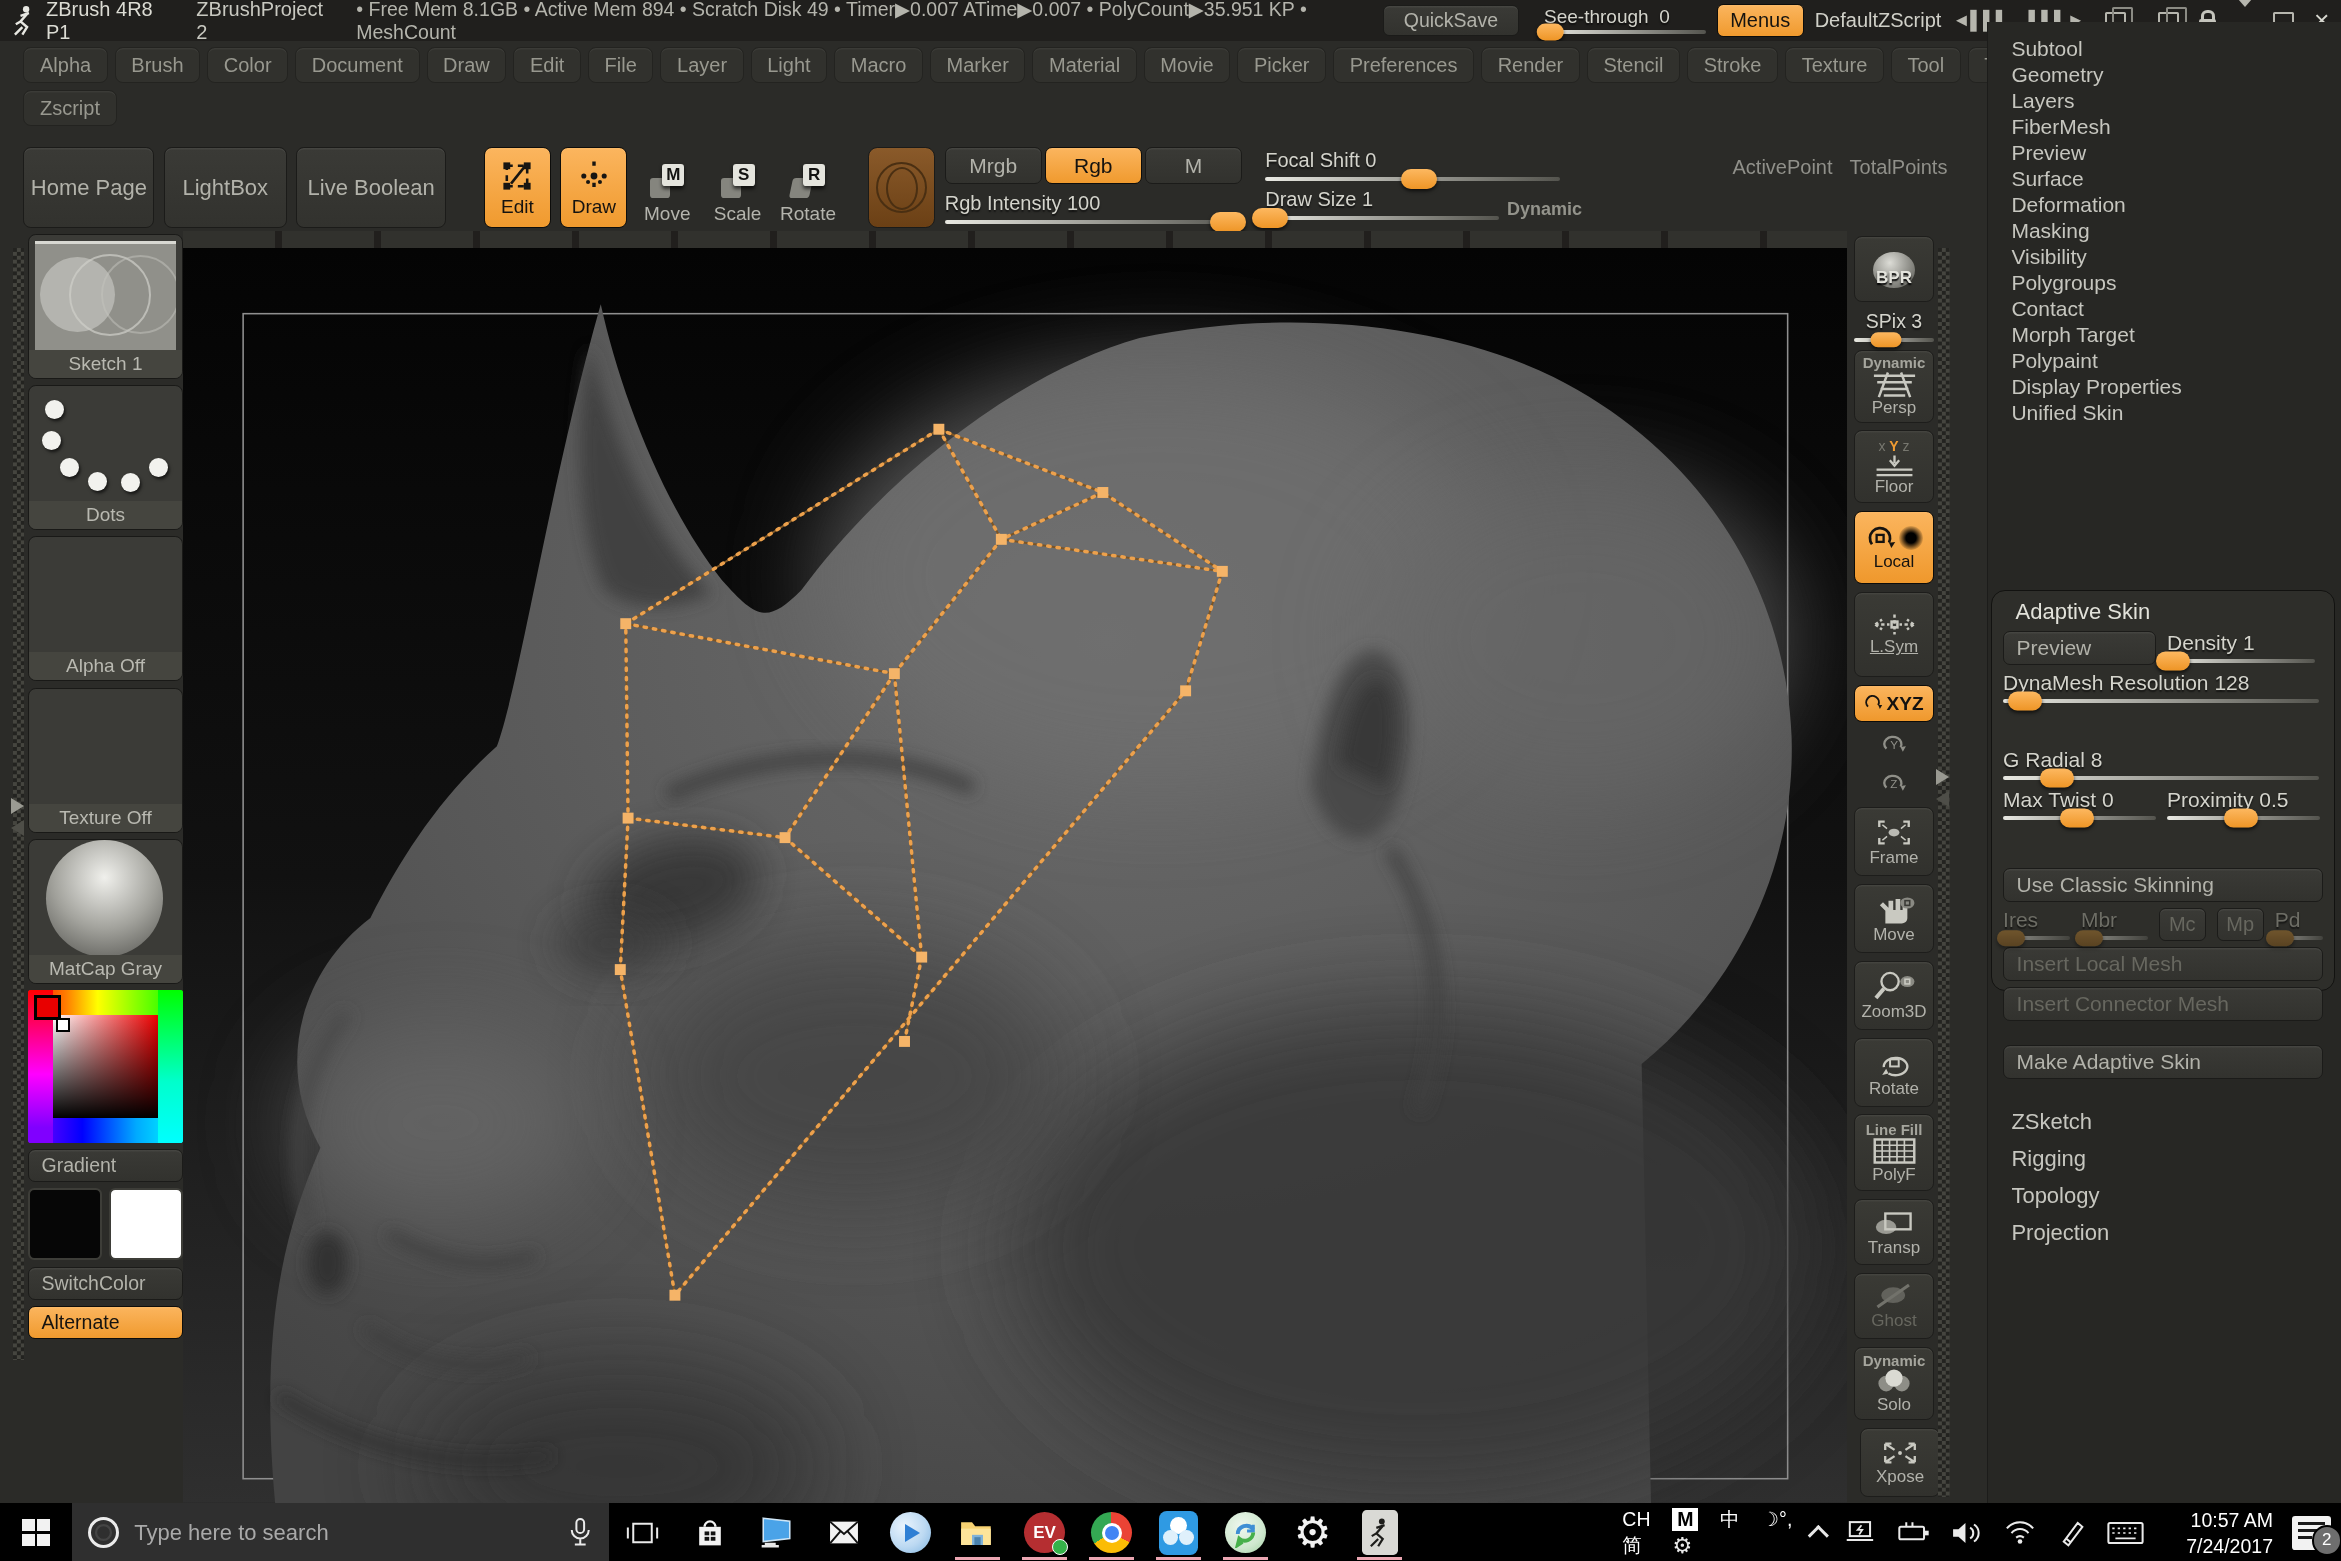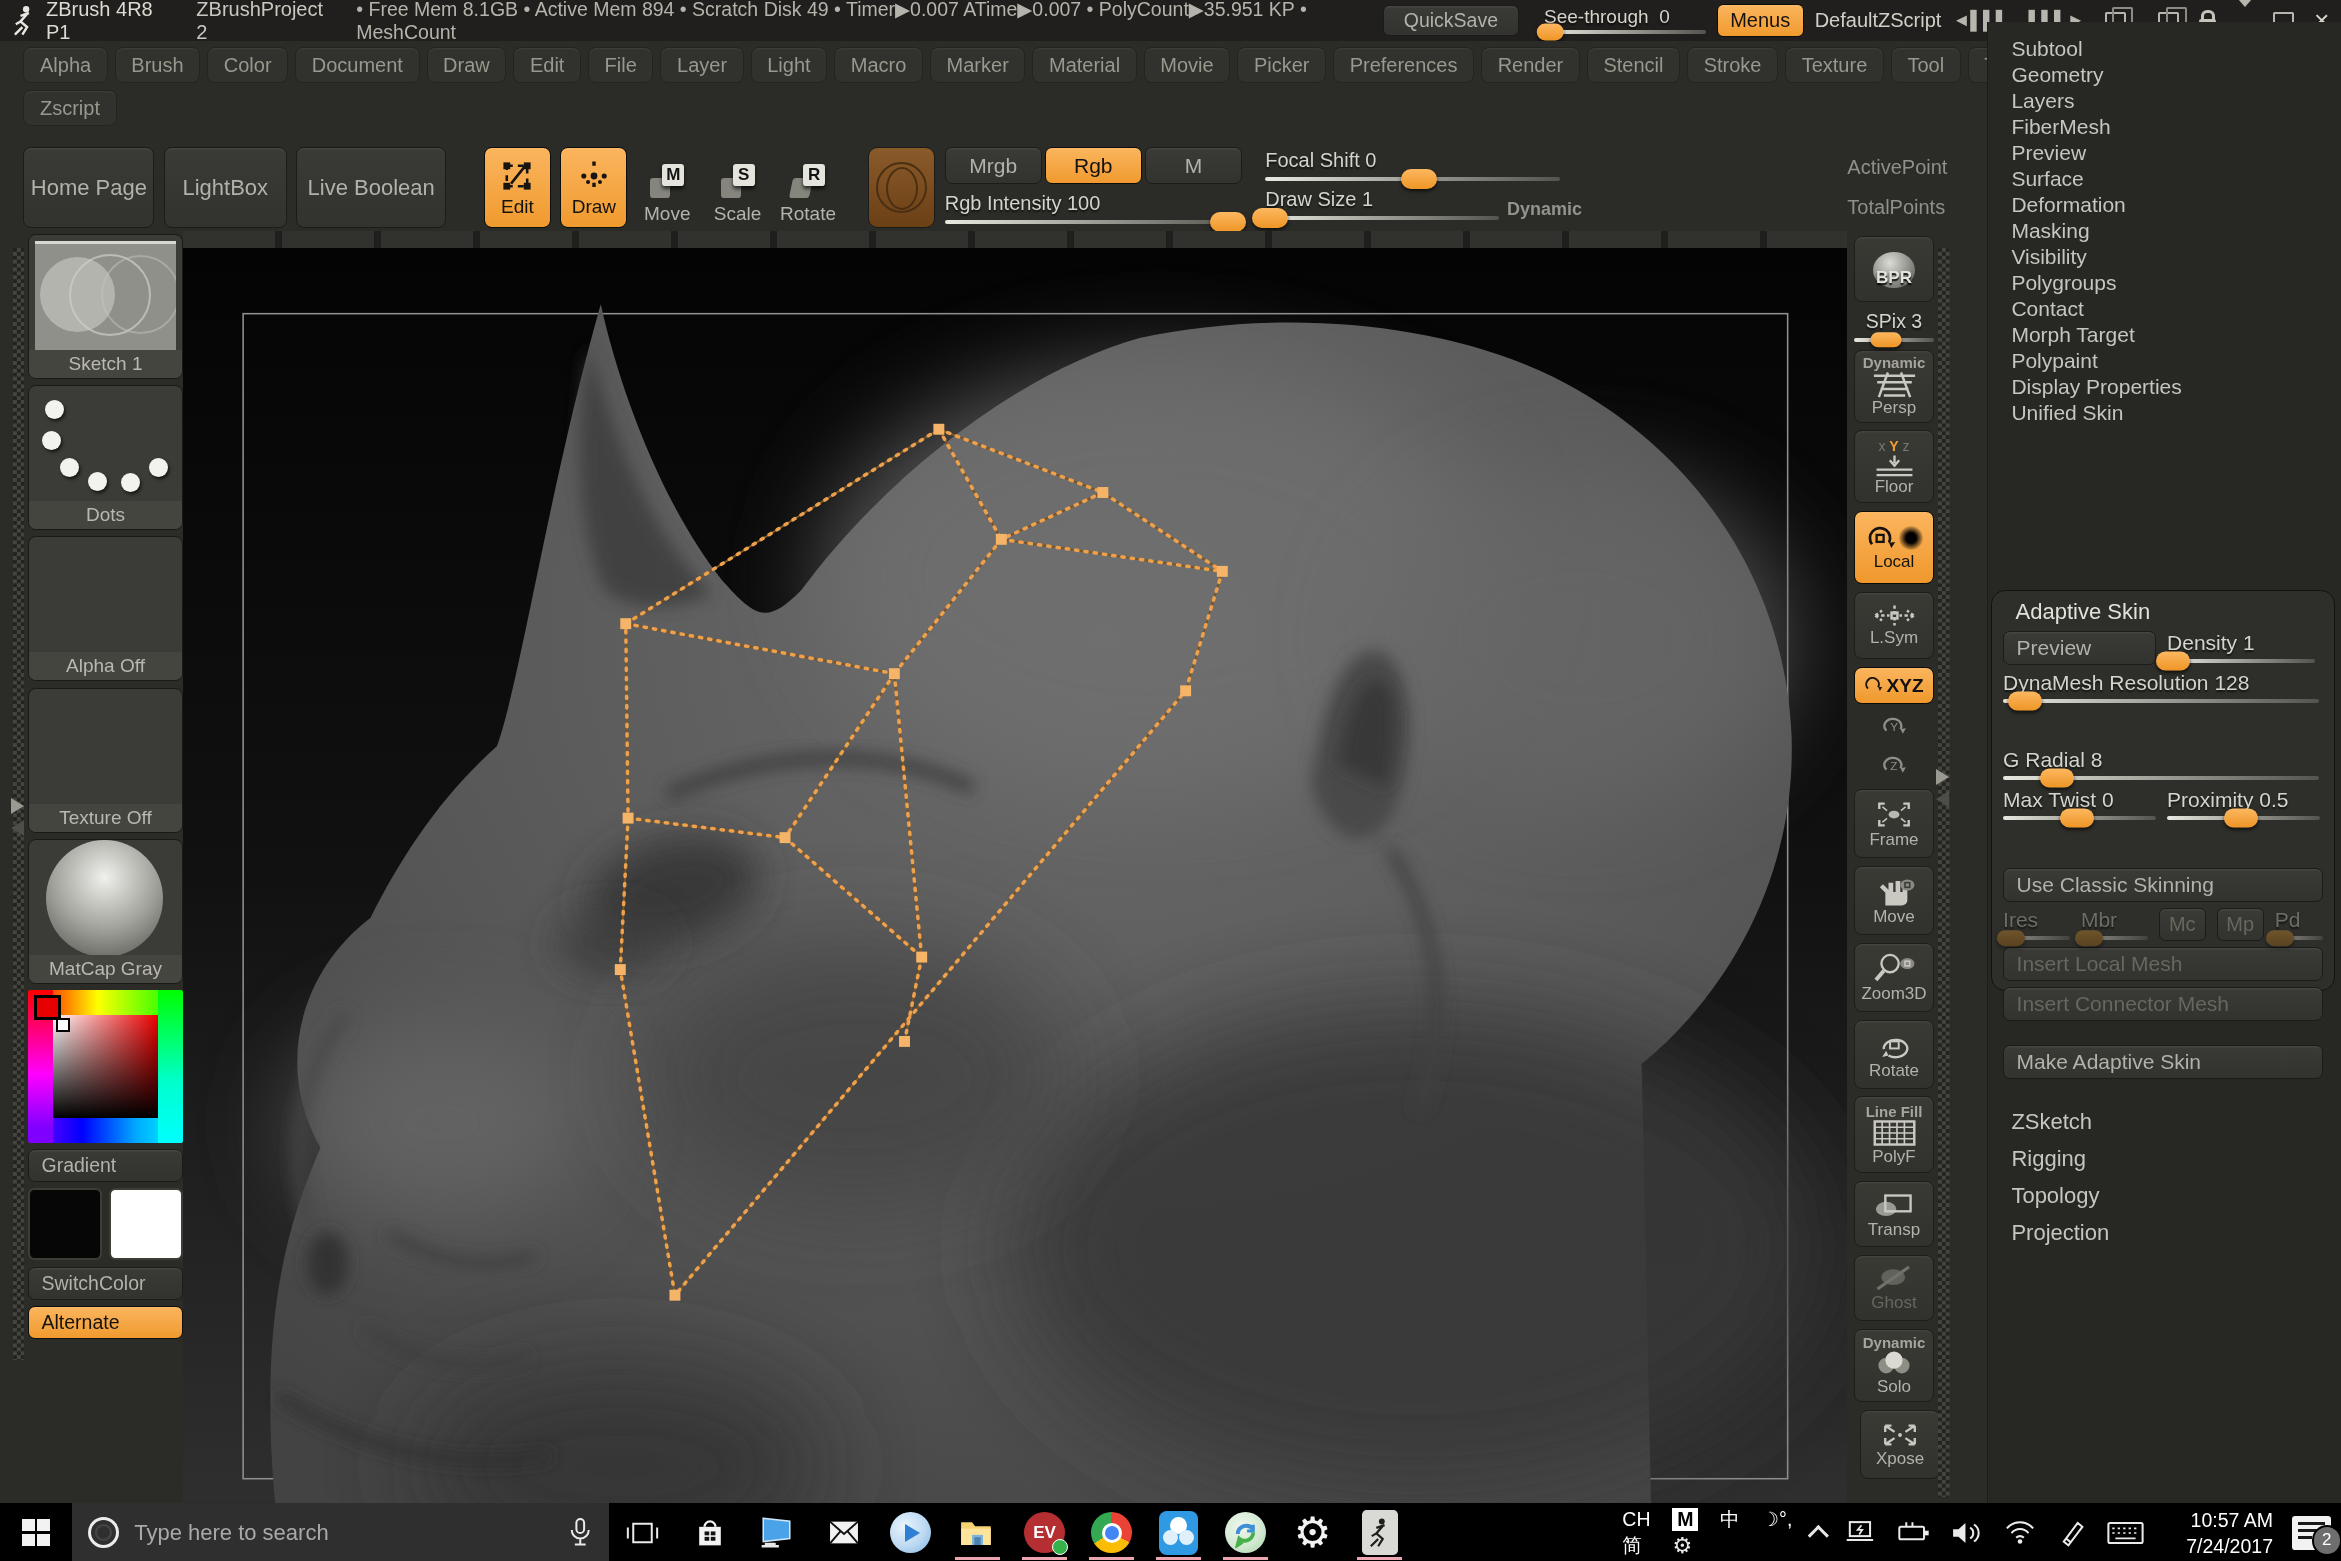--- a/index.html
+++ b/index.html
@@ -55,21 +55,21 @@
            display:flex;align-items:center;justify-content:center;border-radius:3.1px;box-shadow:0 2.3px 3.9px #000a;}
   .matball{width:67px;height:81px;background:linear-gradient(#8a5a2a,#6b4015);border-radius:9.4px;border:1.6px solid #1b1b19;
            display:flex;align-items:center;justify-content:center;box-sizing:border-box;}
   .matball .sph{width:47px;height:47px;border-radius:50%;border:2.3px solid #4a2f12;position:relative;}
   .matball .sph::before{content:"";position:absolute;left:7.8px;top:3.1px;width:28px;height:39px;border-radius:50%;border:2.3px solid #4a2f12;}
   .tgroup{display:flex;flex-direction:column;gap:7.8px;}
   .trow{display:flex;gap:3.1px;}
   .tbtn{width:97px;height:37px;font-size:21px;border-radius:7px;}
   .wideslider{width:295px;}
   .dynlbl{font-size:18px;font-weight:bold;color:#93938b;align-self:flex-end;}
-  .pointslbl{margin-left:auto;padding-right:39px;display:flex;flex-direction:column;gap:17px;font-size:20px;color:#90908a;padding-top:9.4px;}
+  .pointslbl{margin-left:auto;padding-right:39px;display:flex;flex-direction:row;gap:17px;font-size:20px;color:#90908a;padding-top:9.4px;}
   
   .lefttray{position:absolute;left:28px;top:234px;width:155px;display:flex;flex-direction:column;gap:6.2px;}
   .thumb{position:relative;height:145px;background:#3b3b37;border:1.6px solid #191917;border-radius:7.8px;overflow:hidden;box-sizing:border-box;}
   .thumb .tlabel{position:absolute;left:0;right:0;bottom:0;height:28px;background:#45453f;color:#b9b9b1;font-size:19px;
         display:flex;align-items:center;justify-content:center;}
   .traybtn{height:33px;border-radius:7px;font-size:19.5px;justify-content:flex-start;padding-left:12.5px;}
   .swrow{display:flex;gap:6.2px;height:72px;}
   .sw{flex:1;border-radius:6.2px;border:2.3px solid #3d3d38;box-sizing:border-box;}
   .dot{position:absolute;width:19px;height:19px;border-radius:50%;background:#f2f2ee;box-shadow:1.6px 2.3px 3.1px #0009;}
   
@@ -459,21 +459,21 @@
       <span style="display:flex;align-items:center;gap:3.1px;">
         <svg width="31" height="28" viewBox="0 0 40 36">
           <path d="M9 26 A13 13 0 1 1 31 24" stroke="#161310" stroke-width="3.5" fill="none"></path>
           <path d="M31 24 l8 -1 l-5 8 z" fill="#161310"></path>
             <rect x="15" y="14" width="9" height="9" fill="none" stroke="#161310" stroke-width="3"></rect>
         </svg>
         <span style="width:23.4px;height:23.4px;border-radius:50%;background:radial-gradient(circle,#000 30%,rgba(0,0,0,0) 75%);"></span>
       </span>
       <span class="slbl" style="color:#141210;">Local</span>
     </button>
-    <button class="sbtn" style="height:67px;">
+    <button class="sbtn" style="height:85px;text-decoration:underline;">
       <svg class="shelficon" width="45" height="25" viewBox="0 0 54 30">
         <path d="M4 15 H21 M4 15 l8 -6 M4 15 l8 6 M50 15 H33 M50 15 l-8 -6 M50 15 l-8 6 M27 3 V27" stroke-dasharray="4 3"></path>
         <rect x="23.5" y="11.5" width="7" height="7"></rect>
       </svg>
       <span class="slbl">L.Sym</span>
     </button>
     <button class="sbtn orange" style="height:37px;flex-direction:row;gap:3.1px;">
       <svg width="19" height="19" viewBox="0 0 24 24">
         <path d="M5 16 A8 8 0 1 1 18 14" stroke="#161310" stroke-width="2.5" fill="none"></path>
           <path d="M18 14 l5 0 l-3 5 z" fill="#161310"></path>

